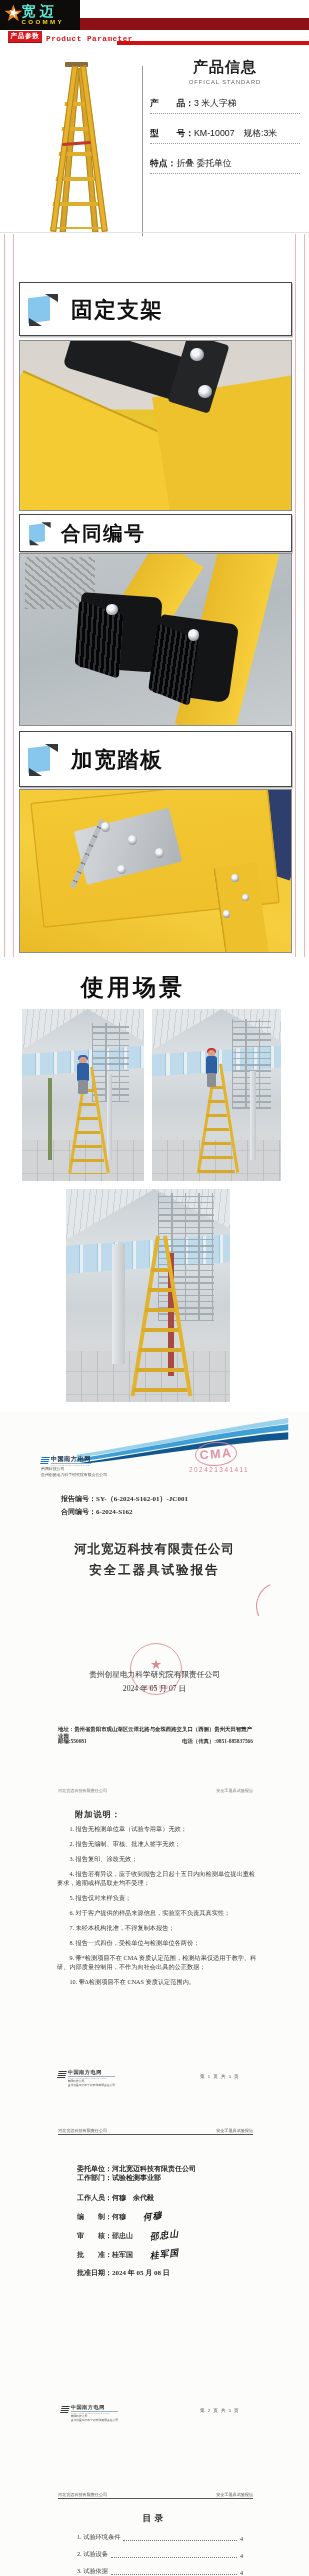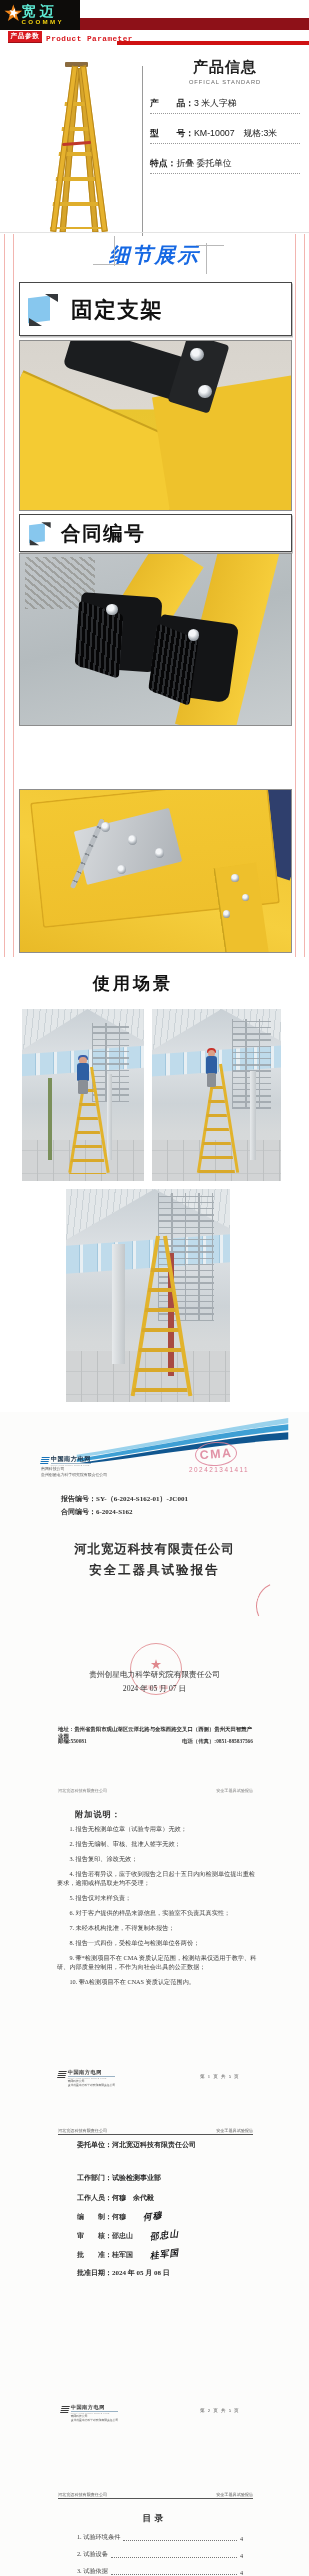--- a/index.html
+++ b/index.html
@@ -94,21 +94,21 @@
   #photo3 .panel{position:absolute;left:6%;top:0;width:88%;height:78%;background:linear-gradient(180deg,#f3c832,#efc02c);transform:rotate(-6deg);border-radius:3.1px;box-shadow:inset 0 0 0 1.5px #d8a81f;}
   #photo3 .hplate{position:absolute;left:22%;top:18%;width:36%;height:34%;background:linear-gradient(120deg,#d7dadd,#aeb3b8);transform:rotate(-14deg);border-radius:1.5px;}
   #photo3 .hbarrel{position:absolute;left:24%;top:16%;width:4.6px;height:46%;background:repeating-linear-gradient(to bottom,#b9bec3 0 8.2px,#868c92 8.2px 9.8px);transform:rotate(24deg);border-radius:2.1px;}
   #photo3 .strut{position:absolute;right:10%;top:46%;width:16%;height:60%;background:#eec02c;transform:rotate(-8deg);box-shadow:inset 1.5px 0 0 #caa21d;}
   #photo3 .b1{left:30%;top:20%;width:9.3px;height:9.3px;} #photo3 .b2{left:40%;top:28%;width:9.3px;height:9.3px;}
   #photo3 .b3{left:50%;top:36%;width:9.3px;height:9.3px;} #photo3 .b4{left:36%;top:46%;width:9.3px;height:9.3px;}
   #photo3 .b5{left:78%;top:52%;width:7.7px;height:7.7px;} #photo3 .b6{left:82%;top:64%;width:7.7px;height:7.7px;}
   #photo3 .b7{left:75%;top:74%;width:7.7px;height:7.7px;}
 
   
-  #usage-title{left:0;top:972px;width:266px;text-align:center;font-size:17px;font-weight:800;color:#111;letter-spacing:3.1px;}
+  #usage-title{left:0;top:972px;width:266px;text-align:center;font-size:23px;font-weight:800;color:#111;letter-spacing:3.1px;}
   .hall{position:absolute;overflow:hidden;background:linear-gradient(#c9d0d5 0%,#dde1e4 30%,#cdd3d7 55%,#d6d9da 72%,#d9dbdc 100%);}
   #uph1{left:21.6px;top:1009px;width:122px;height:172px;}
   #uph2{left:152px;top:1009px;width:129px;height:172px;}
   #uph3{left:66px;top:1189px;width:164px;height:213px;}
   .hall .roof{position:absolute;left:0;top:0;width:100%;height:30%;
       background:repeating-linear-gradient(96deg,#e3e7e9 0 5.2px,#ccd3d7 5.2px 6.2px);
       clip-path:polygon(0 80%,54% 0,100% 62%,100% 0,0 0);}
   .hall .windows{position:absolute;left:0;top:24%;width:100%;height:13%;
       background:repeating-linear-gradient(90deg,#bfdbeb 0 13.4px,#a3c8de 13.4px 14.4px,#e8eff3 14.4px 17.5px);transform:skewY(-4deg);}
   .hall .floor{position:absolute;left:0;bottom:0;width:100%;height:24%;background:#d2d4d5;
@@ -199,27 +199,20 @@
     <div class="info-row"><span class="lab">型　　号：</span><span>KM-10007</span>　<span>规格:3米</span></div>
     <div class="info-row"><span class="lab">特点：</span><span>折叠  委托单位</span></div>
   </div>
 
   <div id="top-rule" class="abs"></div>
   <div id="vl1" class="abs vline"></div>
   <div id="vl2" class="abs vline"></div>
   <div id="vl3" class="abs vline"></div>
   <div id="vl4" class="abs vline"></div>
 
-  <div id="detail-banner" class="abs">
-    <span class="deco" id="dc1"></span>
-    <span class="deco" id="dc2"></span>
-    <span class="deco" id="dc3"></span>
-    <span class="deco" id="dc4"></span>
-    <span class="txt">细节展示</span>
-  </div>
 
   <div id="label1" class="abs label-box">
     <span class="flag">
         <i class="fb"></i>
         <i class="t1"></i>
         <i class="t2"></i>
       </span>
     <span class="cap-txt">固定支架</span>
   </div>
   <div id="photo1" class="abs photo-box">
@@ -248,20 +241,28 @@
     <i class="pad p1">
         <i class="ribs"></i>
       </i>
     <i class="pad p2">
         <i class="ribs"></i>
       </i>
     <i class="bolt b1"></i>
     <i class="bolt b2"></i>
   </div>
 
+  <div id="label3" class="abs label-box">
+    <span class="flag">
+        <i class="fb"></i>
+        <i class="t1"></i>
+        <i class="t2"></i>
+      </span>
+    <span class="cap-txt">加宽踏板</span>
+  </div>
   <div id="photo3" class="abs photo-box">
     <i class="bg"></i>
     <i class="corner"></i>
     <i class="panel"></i>
     <i class="hplate"></i>
     <i class="hbarrel"></i>
     <i class="strut"></i>
     <i class="bolt b1"></i>
     <i class="bolt b2"></i>
     <i class="bolt b3"></i>
@@ -400,21 +401,21 @@
           <div>南网科技公司</div>
           <div>贵州创星电力科学研究院有限责任公司</div>
         </div>
       </span>
     </div>
     <div class="abs pageno" style="left:200px;top:662px;">第 1 页 共 5 页</div>
     <div class="abs pghead" style="top:716px;">
       <span>河北宽迈科技有限责任公司</span>
       <span>安全工器具试验报告</span>
     </div>
-    <div class="abs doc-h" style="left:77px;top:728px;font-size:7px;font-weight:600;">委托单位：河北宽迈科技有限责任公司</div>
+    <div class="abs doc-h" style="left:77px;top:752px;font-size:7px;font-weight:600;">委托单位：河北宽迈科技有限责任公司</div>
     <div class="abs doc-h" style="left:77px;top:761px;font-size:7px;font-weight:600;">工作部门：试验检测事业部</div>
     <div class="abs doc-h" style="left:77px;top:781px;font-size:7px;font-weight:600;">工作人员：何穆　余代毅</div>
     <div class="abs" style="left:77px;top:799px;font-size:7px;font-weight:600;">
       <span>编　　制：何穆</span>
       <span class="sig">何穆</span>
     </div>
     <div class="abs" style="left:77px;top:818px;font-size:7px;font-weight:600;">
       <span>审　　核：邵忠山</span>
       <span class="sig">邵忠山</span>
     </div>

